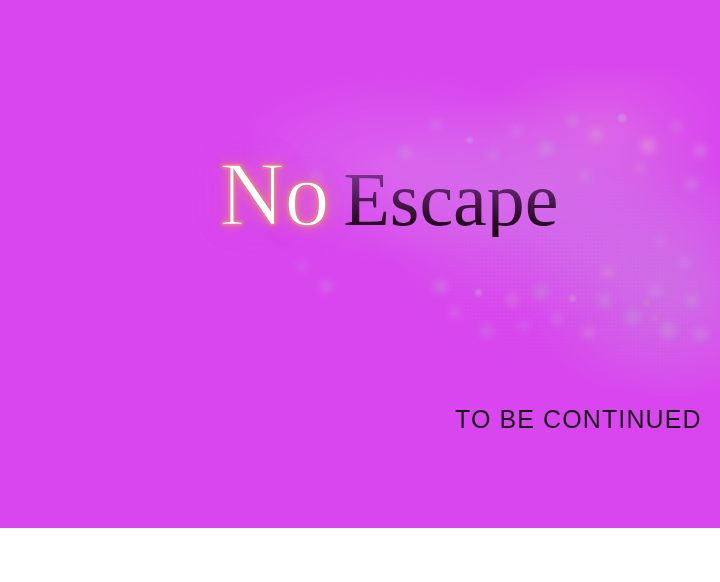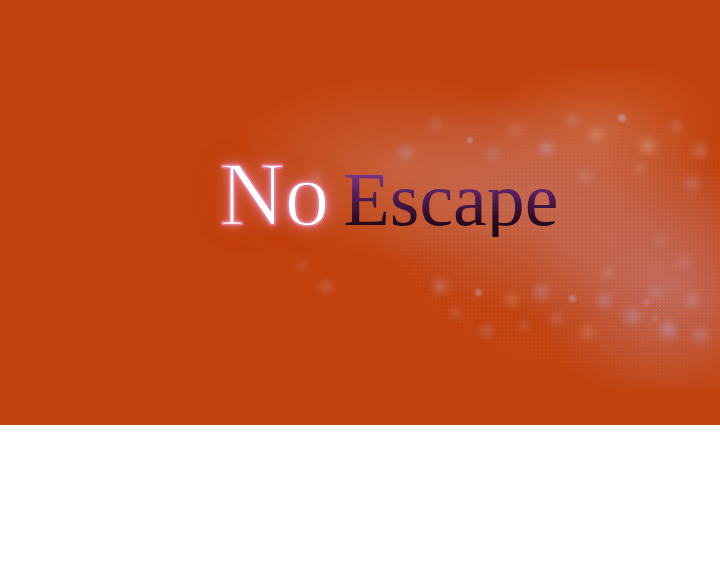--- a/index.html
+++ b/index.html
@@ -8,22 +8,22 @@
     padding: 0;
     background: #ffffff;
   }
   body {
     font-family: "Liberation Sans", sans-serif;
   }
 
   #page {
     position: relative;
     width: 720px;
-    height: 425px;
-    background: #c2410c;
+    height: 528px;
+    background: #d946ef;
     overflow: hidden;
   }
 
   
   .art-layer {
     position: absolute;
     inset: 0;
     pointer-events: none;
   }
 
@@ -210,14 +210,15 @@
         <div class="bokeh sharp" style="left: 652px; top: 315px; width: 6px; height: 6px; background: rgba(210, 140, 172, 0.32);"></div>
       </div>
   </div>
 
   <div class="title-block">
     <span class="title-inner">
       <span class="word-no">No</span><span class="word-escape" data-ghost="Escape">Escape</span>
     </span>
   </div>
 
+  <div class="tbc">TO BE CONTINUED</div>
 
 </div>
 
 </body></html>

